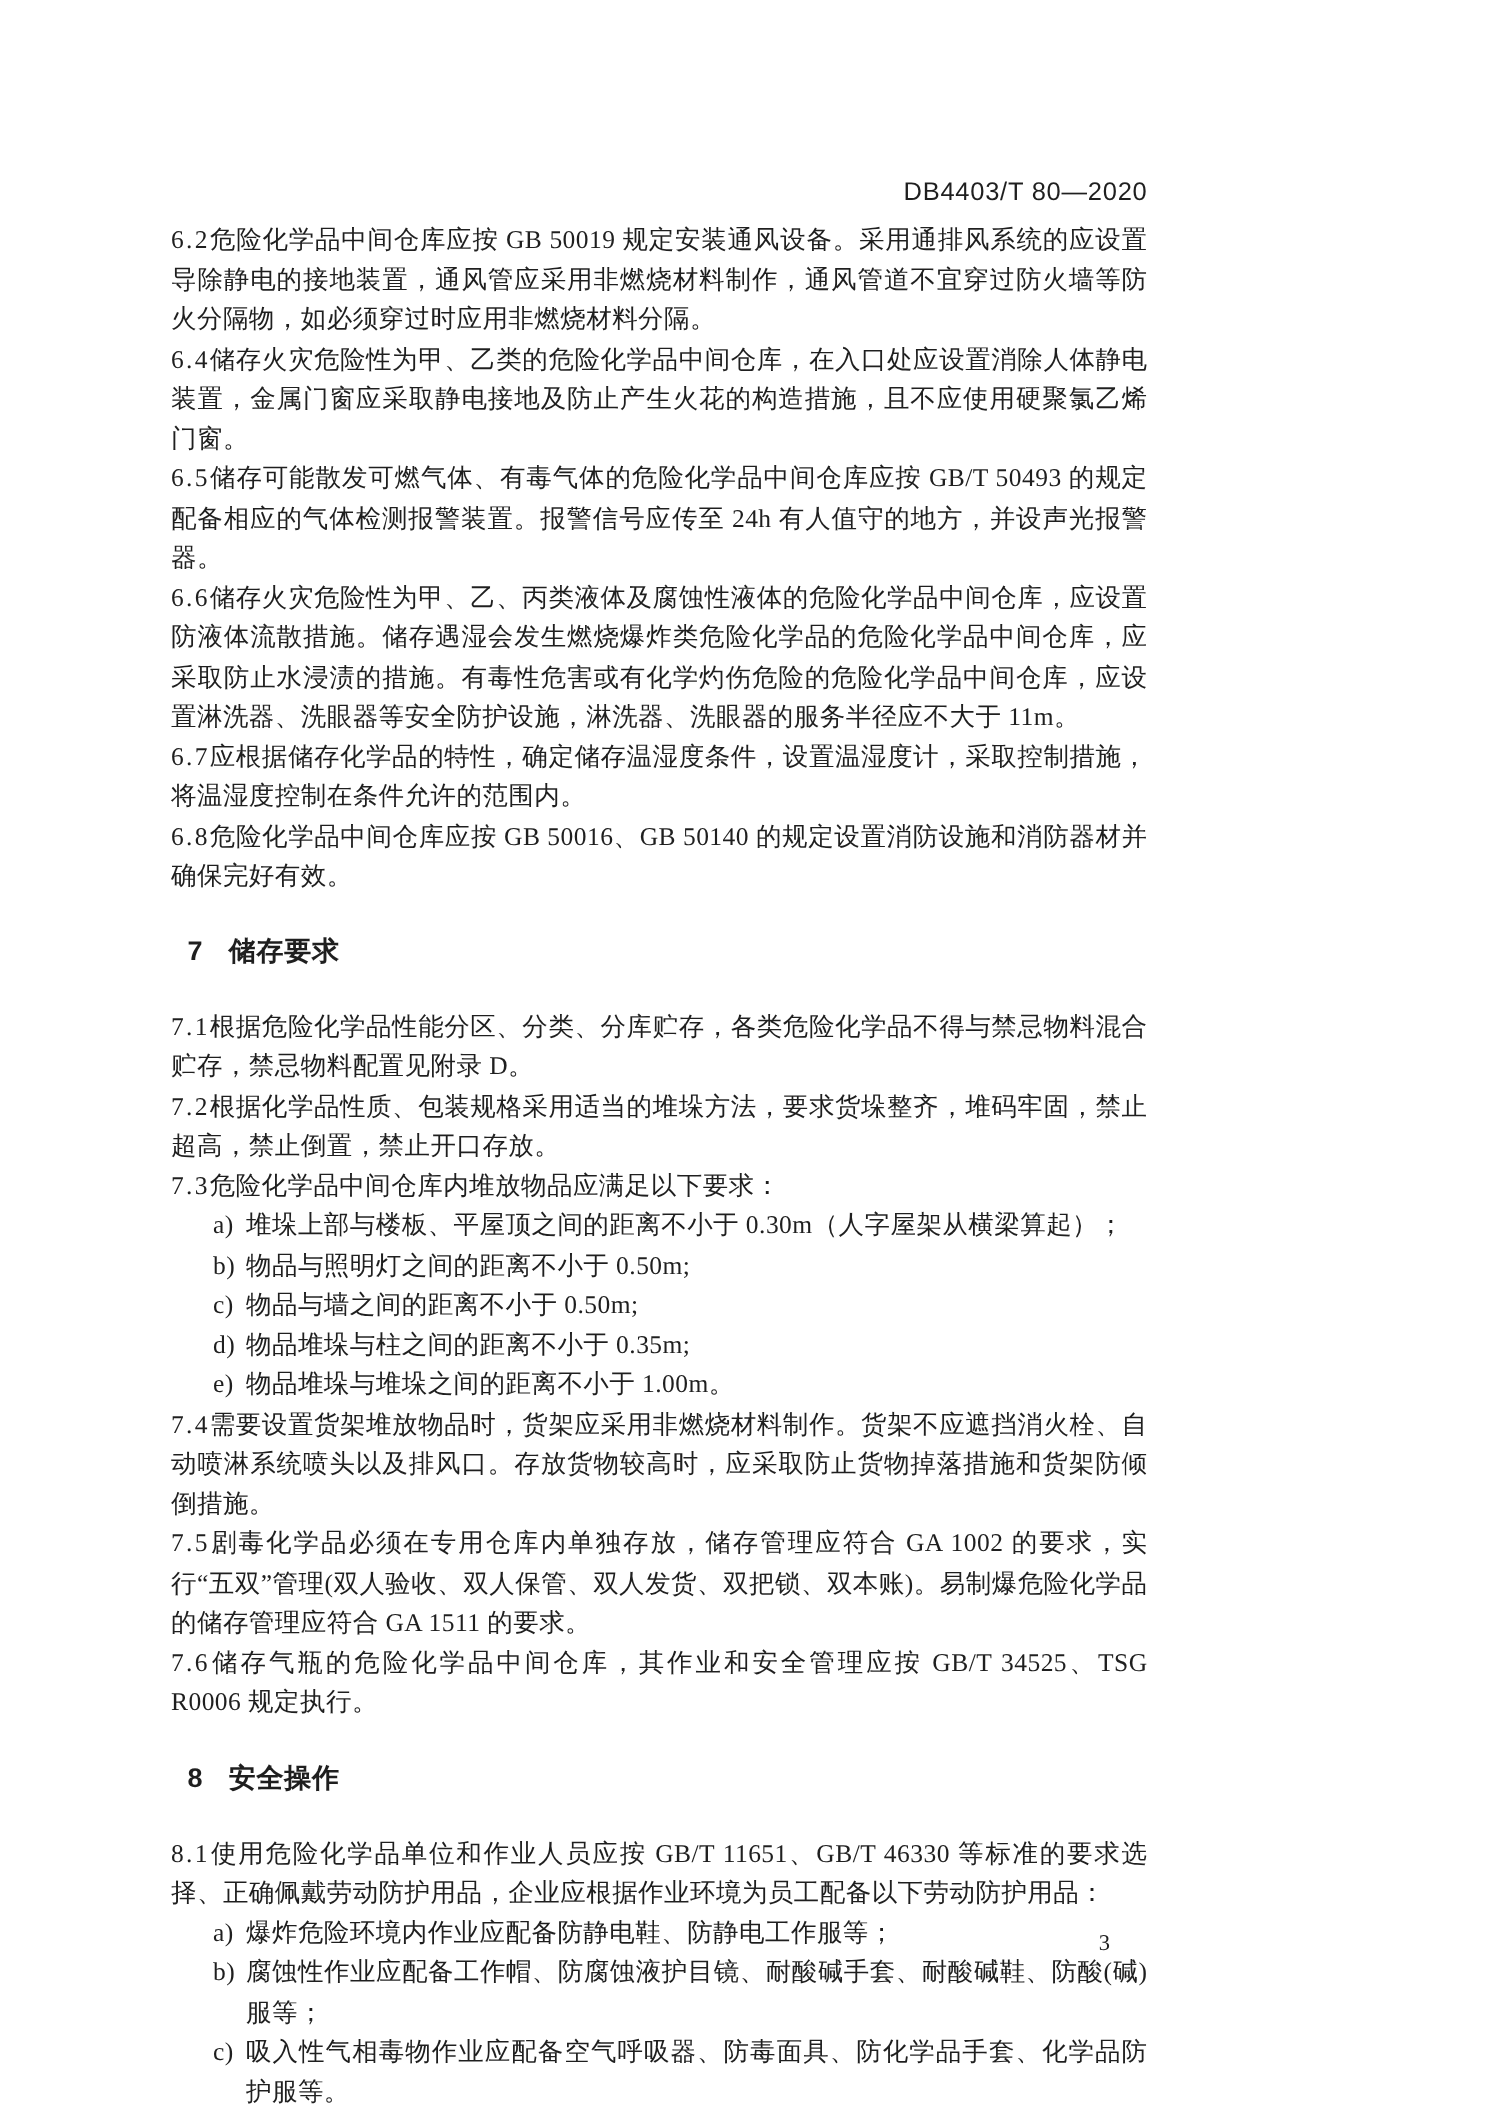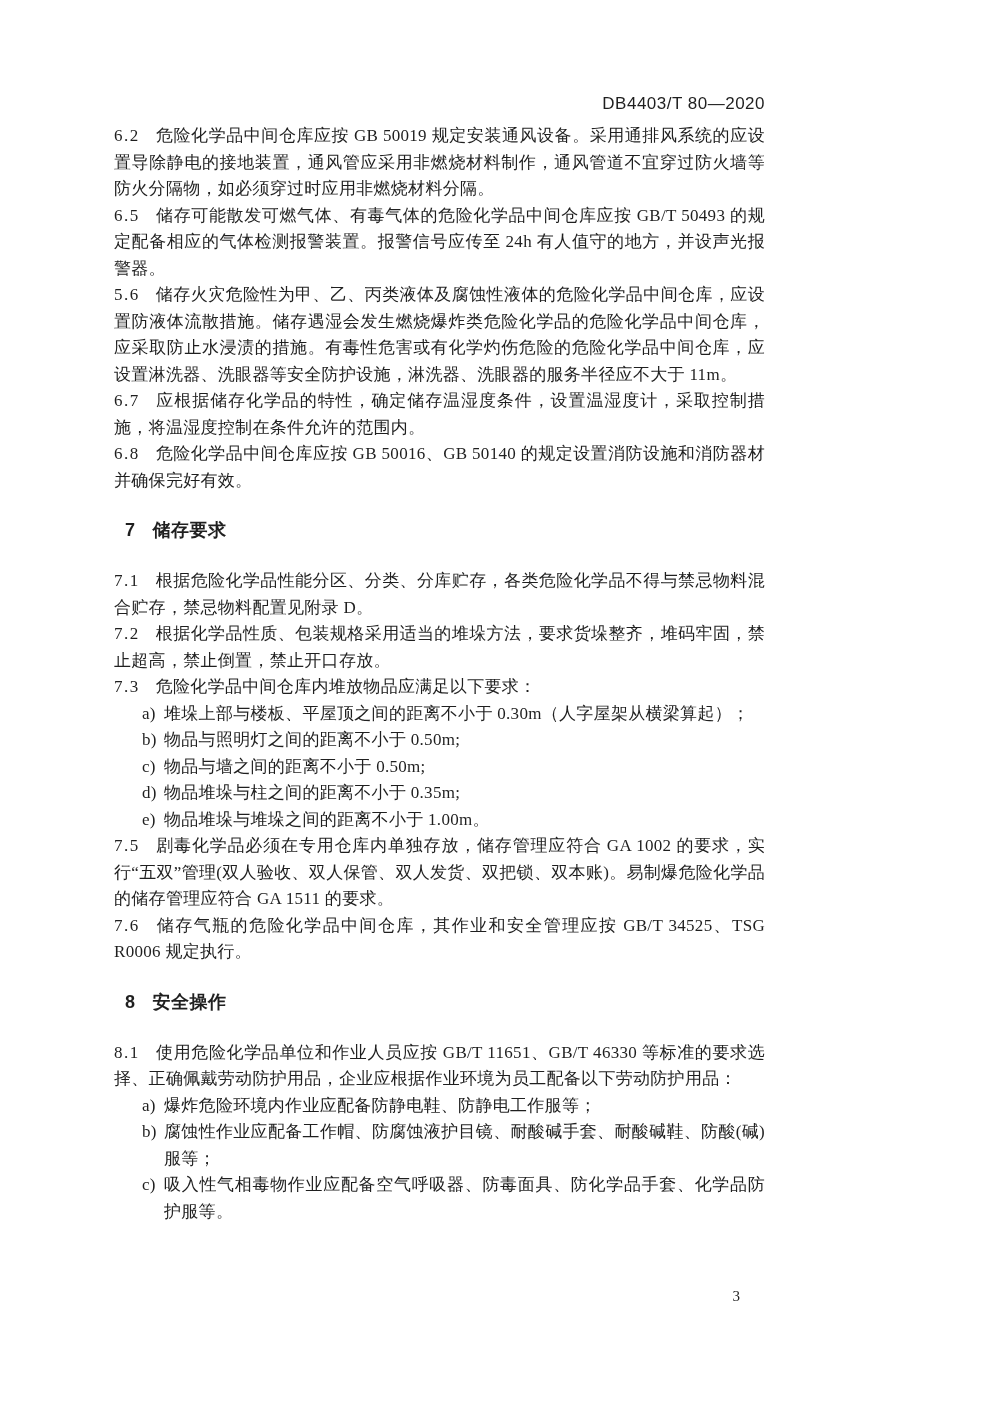--- a/index.html
+++ b/index.html
@@ -8,41 +8,41 @@
     width: 992px;
     height: 1403px;
     background: #ffffff;
     color: #1f1f1f;
     font-family: "Liberation Serif", "DejaVu Serif", serif;
     overflow: hidden;
   }
   .page {
     width: 852px;
     height: 1403px;
-    padding: 94px 87px 0 114px;
+    padding: 118px 87px 0 114px;
     position: relative;
   }
   .doc-header {
     text-align: right;
     font-family: "Liberation Sans", "DejaVu Sans", sans-serif;
     font-size: 17px;
     line-height: 20px;
     margin-bottom: 9px;
     letter-spacing: 0.5px;
   }
   .clause {
     margin: 0;
     font-size: 17px;
     line-height: 26.5px;
     text-align: justify;
     letter-spacing: 0.3px;
   }
   .clause .num {
     letter-spacing: 1.5px;
-    margin-right: 16px;
+    margin-right: 0;
   }
   .heading {
     margin: 22px 0 24px 11px;
     font-family: "Liberation Sans", "DejaVu Sans", sans-serif;
     font-weight: 700;
     font-size: 18px;
     line-height: 28px;
     letter-spacing: 0.5px;
   }
   .heading .num { margin-right: 17px; }
@@ -69,24 +69,25 @@
 </head>
 <body>
 
 <div class="page">
 
   <div class="doc-header">DB4403/T 80—2020</div>
 
   <p class="clause"><span class="num">6.2</span><span>危险化学品中间仓库应按 GB 50019 规定安装通风设备。采用通排风系统的应设置导除静电的接地装置，通风管应采用非燃烧材料制作，通风管道不宜穿过防火墙等防火分隔物，如必须穿过时应用非燃烧材料分隔。</span></p>
 
 
+  <p class="clause"><span class="num">6.4</span><span>储存火灾危险性为甲、乙类的危险化学品中间仓库，在入口处应设置消除人体静电装置，金属门窗应采取静电接地及防止产生火花的构造措施，且不应使用硬聚氯乙烯门窗。</span></p>
 
   <p class="clause"><span class="num">6.5</span><span>储存可能散发可燃气体、有毒气体的危险化学品中间仓库应按 GB/T 50493 的规定配备相应的气体检测报警装置。报警信号应传至 24h 有人值守的地方，并设声光报警器。</span></p>
 
-  <p class="clause"><span class="num">5.6</span><span>储存火灾危险性为甲、乙、丙类液体及腐蚀性液体的危险化学品中间仓库，应设置防液体流散措施。储存遇湿会发生燃烧爆炸类危险化学品的危险化学品中间仓库，应采取防止水浸渍的措施。有毒性危害或有化学灼伤危险的危险化学品中间仓库，应设置淋洗器、洗眼器等安全防护设施，淋洗器、洗眼器的服务半径应不大于 11m。</span></p>
+  <p class="clause"><span class="num">6.6</span><span>储存火灾危险性为甲、乙、丙类液体及腐蚀性液体的危险化学品中间仓库，应设置防液体流散措施。储存遇湿会发生燃烧爆炸类危险化学品的危险化学品中间仓库，应采取防止水浸渍的措施。有毒性危害或有化学灼伤危险的危险化学品中间仓库，应设置淋洗器、洗眼器等安全防护设施，淋洗器、洗眼器的服务半径应不大于 11m。</span></p>
 
   <p class="clause"><span class="num">6.7</span><span>应根据储存化学品的特性，确定储存温湿度条件，设置温湿度计，采取控制措施，将温湿度控制在条件允许的范围内。</span></p>
 
   <p class="clause"><span class="num">6.8</span><span>危险化学品中间仓库应按 GB 50016、GB 50140 的规定设置消防设施和消防器材并确保完好有效。</span></p>
 
   <h2 class="heading"><span class="num">7</span><span>储存要求</span></h2>
 
   <p class="clause"><span class="num">7.1</span><span>根据危险化学品性能分区、分类、分库贮存，各类危险化学品不得与禁忌物料混合贮存，禁忌物料配置见附录 D。</span></p>
 
   <p class="clause"><span class="num">7.2</span><span>根据化学品性质、包装规格采用适当的堆垛方法，要求货垛整齐，堆码牢固，禁止超高，禁止倒置，禁止开口存放。</span></p>
@@ -109,20 +110,21 @@
     <div class="list-item">
         <span class="label">d)</span>
         <span class="item-text">物品堆垛与柱之间的距离不小于 0.35m;</span>
       </div>
     <div class="list-item">
         <span class="label">e)</span>
         <span class="item-text">物品堆垛与堆垛之间的距离不小于 1.00m。</span>
       </div>
   </div>
 
+  <p class="clause"><span class="num">7.4</span><span>需要设置货架堆放物品时，货架应采用非燃烧材料制作。货架不应遮挡消火栓、自动喷淋系统喷头以及排风口。存放货物较高时，应采取防止货物掉落措施和货架防倾倒措施。</span></p>
 
   <p class="clause"><span class="num">7.5</span><span>剧毒化学品必须在专用仓库内单独存放，储存管理应符合 GA 1002 的要求，实行“五双”管理(双人验收、双人保管、双人发货、双把锁、双本账)。易制爆危险化学品的储存管理应符合 GA 1511 的要求。</span></p>
 
   <p class="clause"><span class="num">7.6</span><span>储存气瓶的危险化学品中间仓库，其作业和安全管理应按 GB/T 34525、TSG R0006 规定执行。</span></p>
 
   <h2 class="heading"><span class="num">8</span><span>安全操作</span></h2>
 
   <p class="clause"><span class="num">8.1</span><span>使用危险化学品单位和作业人员应按 GB/T 11651、GB/T 46330 等标准的要求选择、正确佩戴劳动防护用品，企业应根据作业环境为员工配备以下劳动防护用品：</span></p>
 
   <div class="list">

